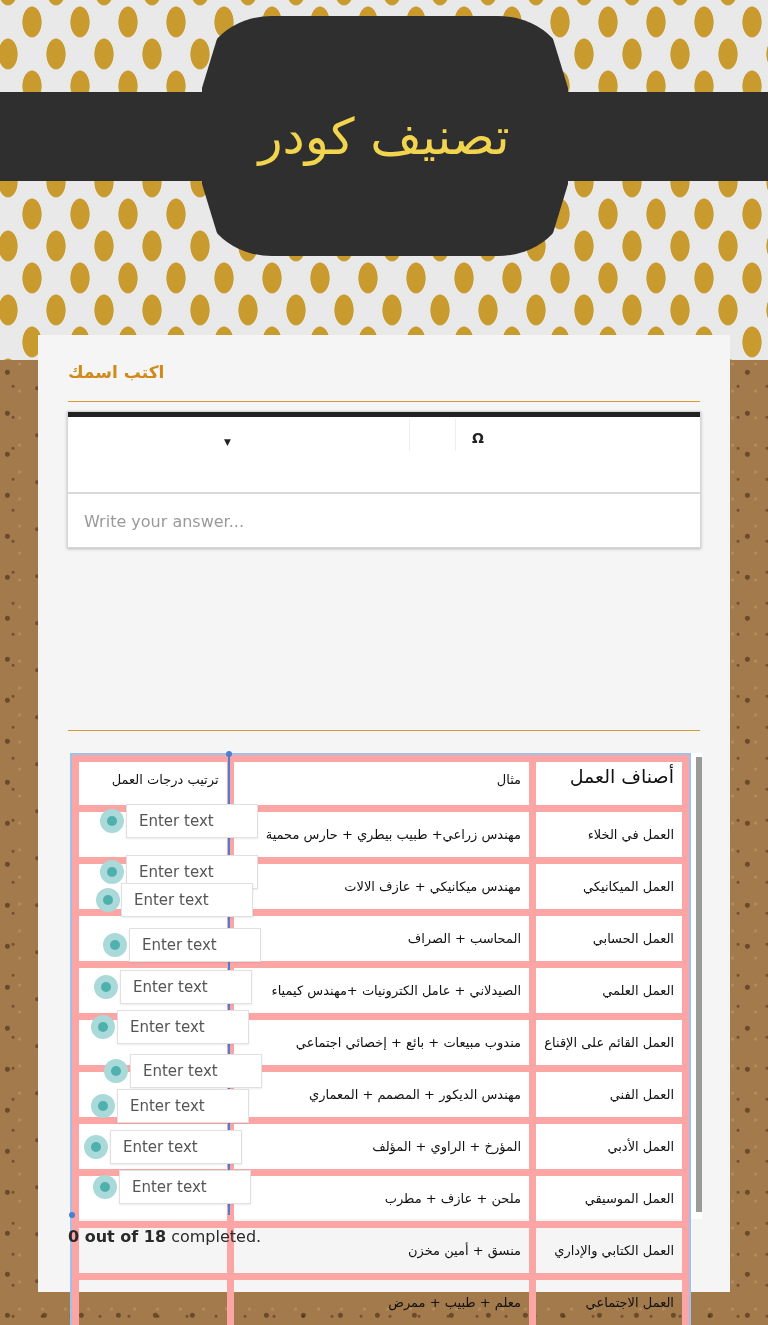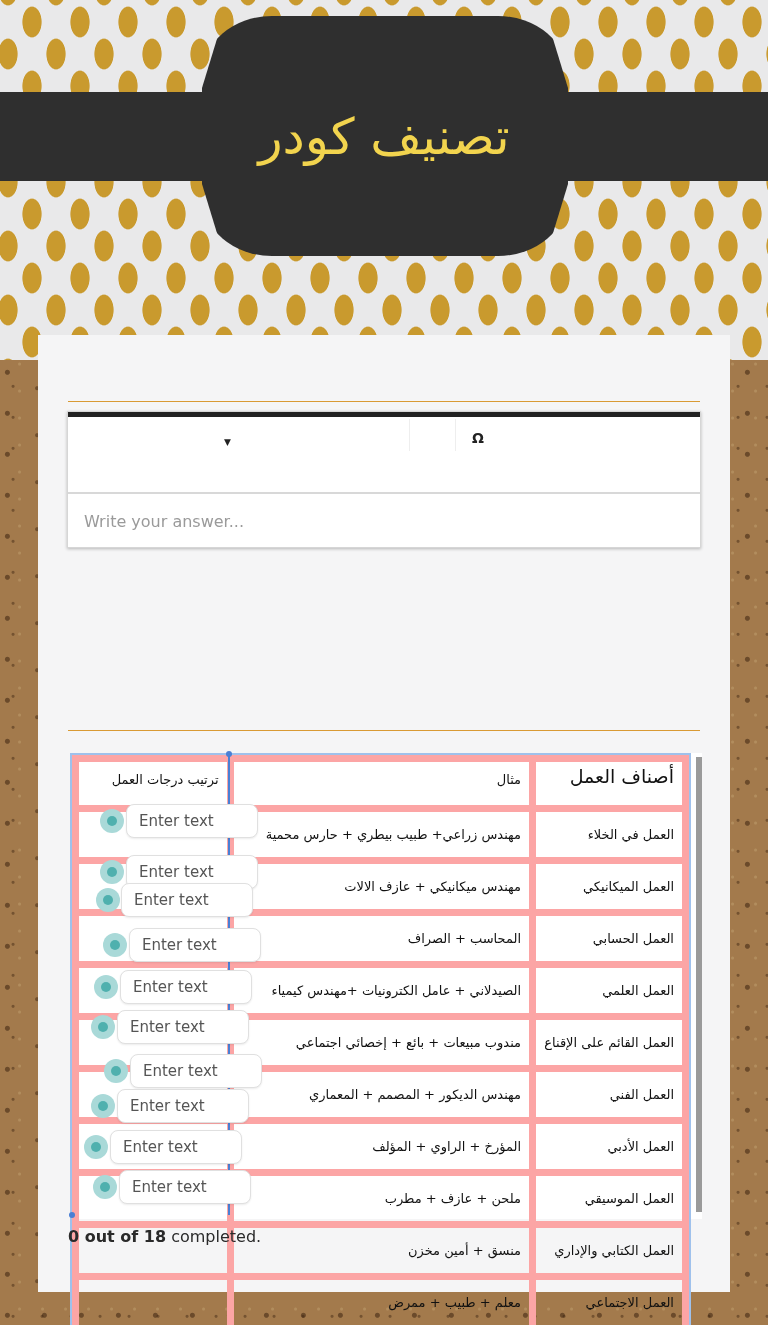--- a/index.html
+++ b/index.html
@@ -109,21 +109,21 @@
   table.grid tr.head td { height: 50px; vertical-align: top; padding-top: 10px; }
   table.grid tr.head td.c1 { font-size: 19px; vertical-align: middle; padding-top: 0; }
   table.grid td.c1 { width: 153px; text-align: right; }
   table.grid td.c2 { width: 306px; max-width: 306px; }
   table.grid td.c3 { width: 158px; }
   .sel-line { position: absolute; left: 158px; top: 0; width: 2px; height: 462px; background: #4a7fd4; }
   .sel-dot { position: absolute; width: 6px; height: 6px; border-radius: 50%; background: #4a7fd4; }
 
   .enter {
     position: absolute; height: 34px; width: 132px;
-    background: #fff; border: 1px solid #e0e0e0; border-radius: 8px;
+    background: #fff; border: 1px solid #e0e0e0; border-radius: 0;
     box-shadow: 0 1px 2px rgba(0,0,0,0.08);
     display: flex; align-items: center; padding-left: 12px;
     font-size: 15px; color: #555; font-family: "DejaVu Sans", sans-serif;
   }
   .dot {
     position: absolute; width: 24px; height: 24px; border-radius: 50%;
     background: #a9d9d8;
   }
   .dot::after {
     content: ""; position: absolute; left: 7px; top: 7px; width: 10px; height: 10px; border-radius: 50%; background: #4fb0ae;
@@ -138,20 +138,23 @@
 <body>
 
 <div class="polka"></div>
 <div class="badge"></div>
 <div class="band"></div>
 <div class="title">تصنيف كودر</div>
 <div class="cork"></div>
 
 <div class="card">
 
+  <div class="q-heading" style="top:27px;">
+    <span class="txt">اكتب اسمك</span>
+  </div>
   <div class="q-rule" style="top:66px;"></div>
 
   <div class="editor">
     <div class="topbar"></div>
     <div class="toolbar">
       <span class="caret">▼</span>
       <span class="sep1"></span>
       <span class="sep2"></span>
       <span class="omega">Ω</span>
     </div>

